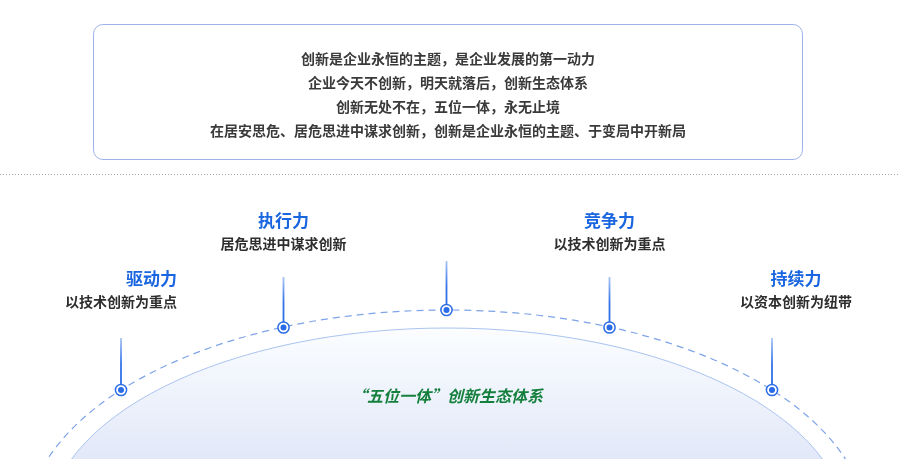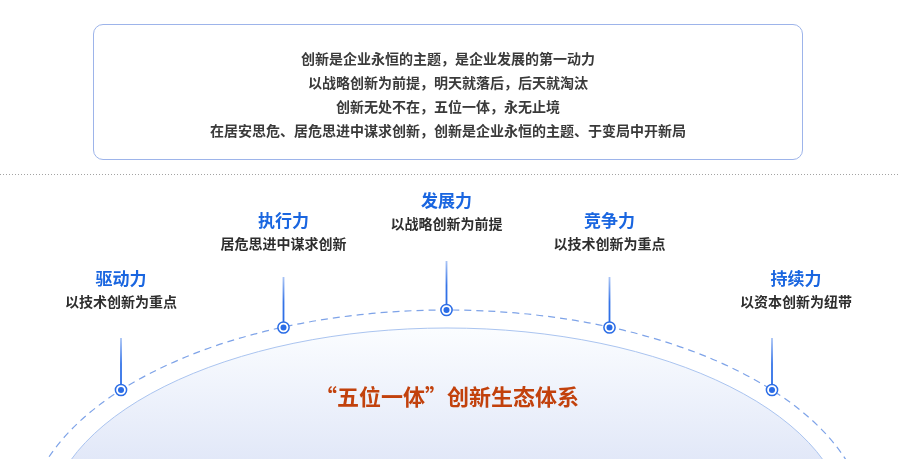--- a/index.html
+++ b/index.html
@@ -16,30 +16,30 @@
   .separator { position:absolute; left:0; top:174px; width:900px; height:1px;
     background:repeating-linear-gradient(90deg,#a3a3a3 0 1px, transparent 1px 3px); }
 
   svg.diagram { position:absolute; left:0; top:0; }
 
   .force { position:absolute; transform:translateX(-50%); text-align:center; }
   .force-title { font-size:17px; line-height:17px; font-weight:700; color:#1a66e0; white-space:nowrap; }
   .force-subtitle { margin-top:8px; font-size:14px; line-height:15px; font-weight:700; color:#2e2e2e; white-space:nowrap; }
 
   .dome-title { position:absolute; left:447px; top:385px; transform:translateX(-50%);
-    font-size:22px; line-height:21px; font-weight:700; color:#c2410c; white-space:nowrap; }
+    font-size:16px; line-height:21px; font-weight:700; color:#15803d; white-space:nowrap;font-style:italic; }
 </style>
 </head>
 <body>
 
 <div class="stage">
 
   <div class="quote-box">
     <div class="quote-line">创新是企业永恒的主题，是企业发展的第一动力</div>
-    <div class="quote-line">以战略创新为前提，明天就落后，后天就淘汰</div>
+    <div class="quote-line">企业今天不创新，明天就落后，创新生态体系</div>
     <div class="quote-line">创新无处不在，五位一体，永无止境</div>
     <div class="quote-line">在居安思危、居危思进中谋求创新，创新是企业永恒的主题、于变局中开新局</div>
   </div>
 
   <div class="separator"></div>
 
   <svg class="diagram" width="900" height="459" viewBox="0 0 900 459">
     <defs>
       <linearGradient id="domeGrad" x1="0" y1="0" x2="0" y2="1">
         <stop offset="0" stop-color="#fbfdff"></stop>
@@ -80,31 +80,27 @@
           <circle cx="609.5" cy="327.5" r="5.6" fill="#ffffff" stroke="#2a6ce6" stroke-width="1.5"></circle>
           <circle cx="609.5" cy="327.5" r="3" fill="#2a6ce6"></circle>
         </g>
       <g>
           <circle cx="772" cy="390" r="5.6" fill="#ffffff" stroke="#2a6ce6" stroke-width="1.5"></circle>
           <circle cx="772" cy="390" r="3" fill="#2a6ce6"></circle>
         </g>
     </g>
   </svg>
 
-  <div class="force" style="left:121px; top:269px;">
+  <div class="force" style="left:121px; top:269px;text-align:right;">
     <div class="force-title">驱动力</div>
     <div class="force-subtitle">以技术创新为重点</div>
   </div>
   <div class="force" style="left:283.5px; top:211px;text-align:center;">
     <div class="force-title">执行力</div>
     <div class="force-subtitle">居危思进中谋求创新</div>
-  </div>
-  <div class="force" style="left:446.5px; top:191px;">
-    <div class="force-title">发展力</div>
-    <div class="force-subtitle">以战略创新为前提</div>
   </div>
   <div class="force" style="left:609.5px; top:211px;">
     <div class="force-title">竞争力</div>
     <div class="force-subtitle">以技术创新为重点</div>
   </div>
   <div class="force" style="left:796px; top:269px;">
     <div class="force-title">持续力</div>
     <div class="force-subtitle">以资本创新为纽带</div>
   </div>
 

